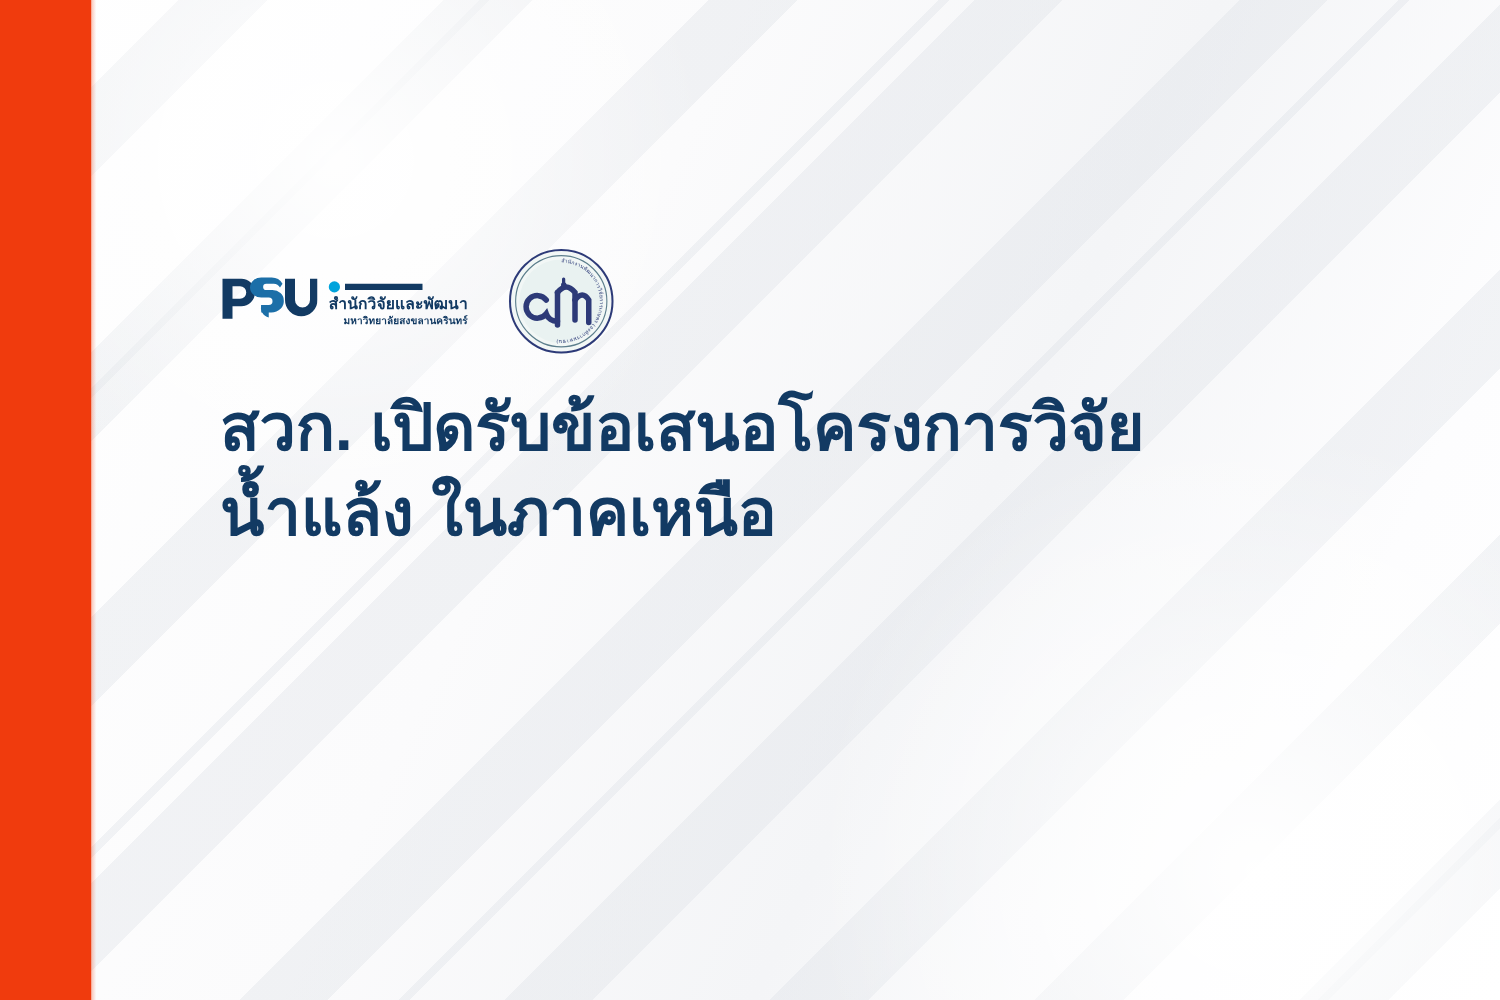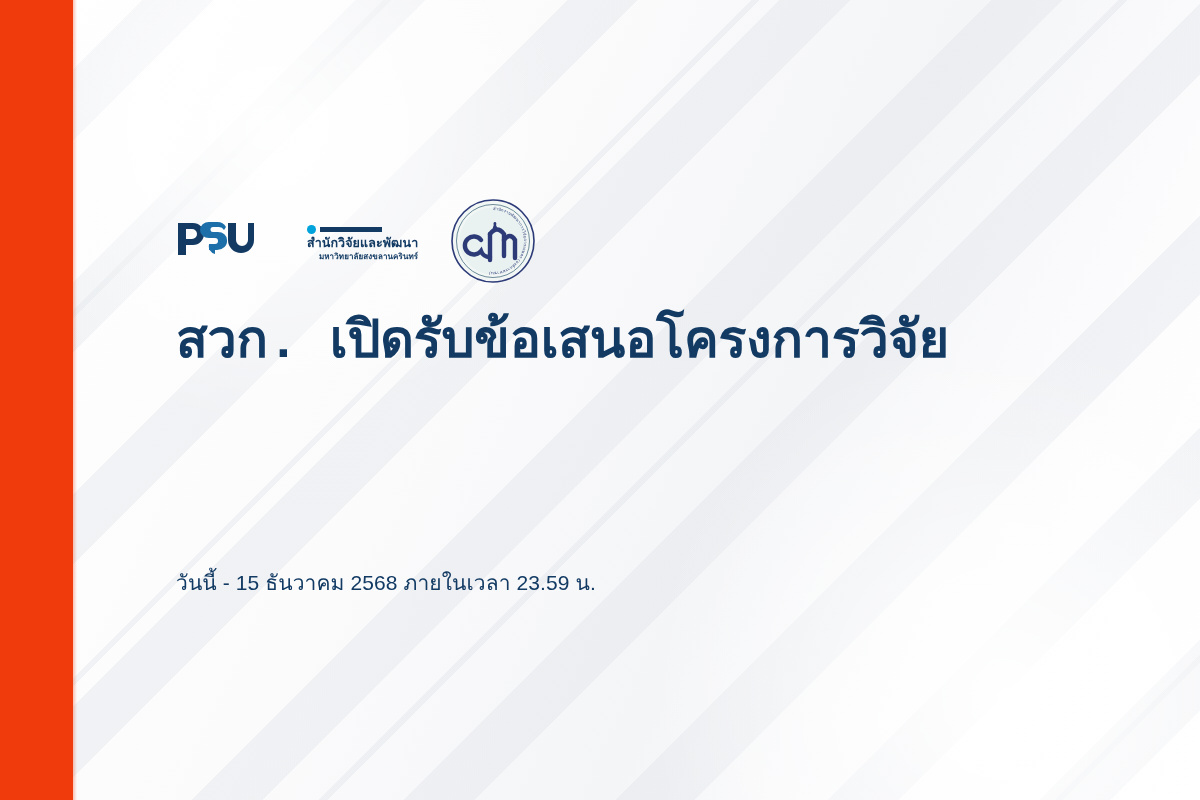--- a/index.html
+++ b/index.html
@@ -109,21 +109,20 @@
     align-items: center;
     gap: 9px;
   }
   .psu-mark { display: block; }
   .psu-text-block {
     display: flex;
     flex-direction: column;
     justify-content: center;
     gap: 1px;
     padding-top: 4px;
-    margin-left: 44px;
   }
   .psu-rule-row {
     display: flex;
     align-items: center;
     gap: 4px;
     margin-bottom: 2px;
   }
   .psu-dot {
     width: 9px; height: 9px;
     border-radius: 50%;
@@ -167,21 +166,20 @@
     width: 860px;
     color: #123A63;
     font-size: 52px;
     font-weight: bold;
     line-height: 1.30;
     letter-spacing: -0.2px;
   }
   .headline .hl {
     display: block;
     white-space: nowrap;
-    font-family: Liberation Mono, monospace;
   }
 
   
   .date-line {
     position: absolute;
     left: 0;
     top: 566px;
     color: #123A63;
     font-size: 21px;
     font-weight: normal;
@@ -253,18 +251,18 @@
             <circle cx="45" cy="30" r="2.2"></circle>
             <rect x="43.6" y="24" width="2.6" height="6" rx="1.2"></rect>
           </g>
         </svg>
       </div>
 
     </div>
 
     <div class="headline">
       <span class="hl">สวก. เปิดรับข้อเสนอโครงการวิจัย</span>
+      <span class="hl">น้ำแล้ง ในภาคเหนือ</span>
     </div>
 
-    <div class="date-line">วันนี้ - 15 ธันวาคม 2568  ภายในเวลา 23.59 น.</div>
 
   </div>
 </div>
 
 </body></html>

